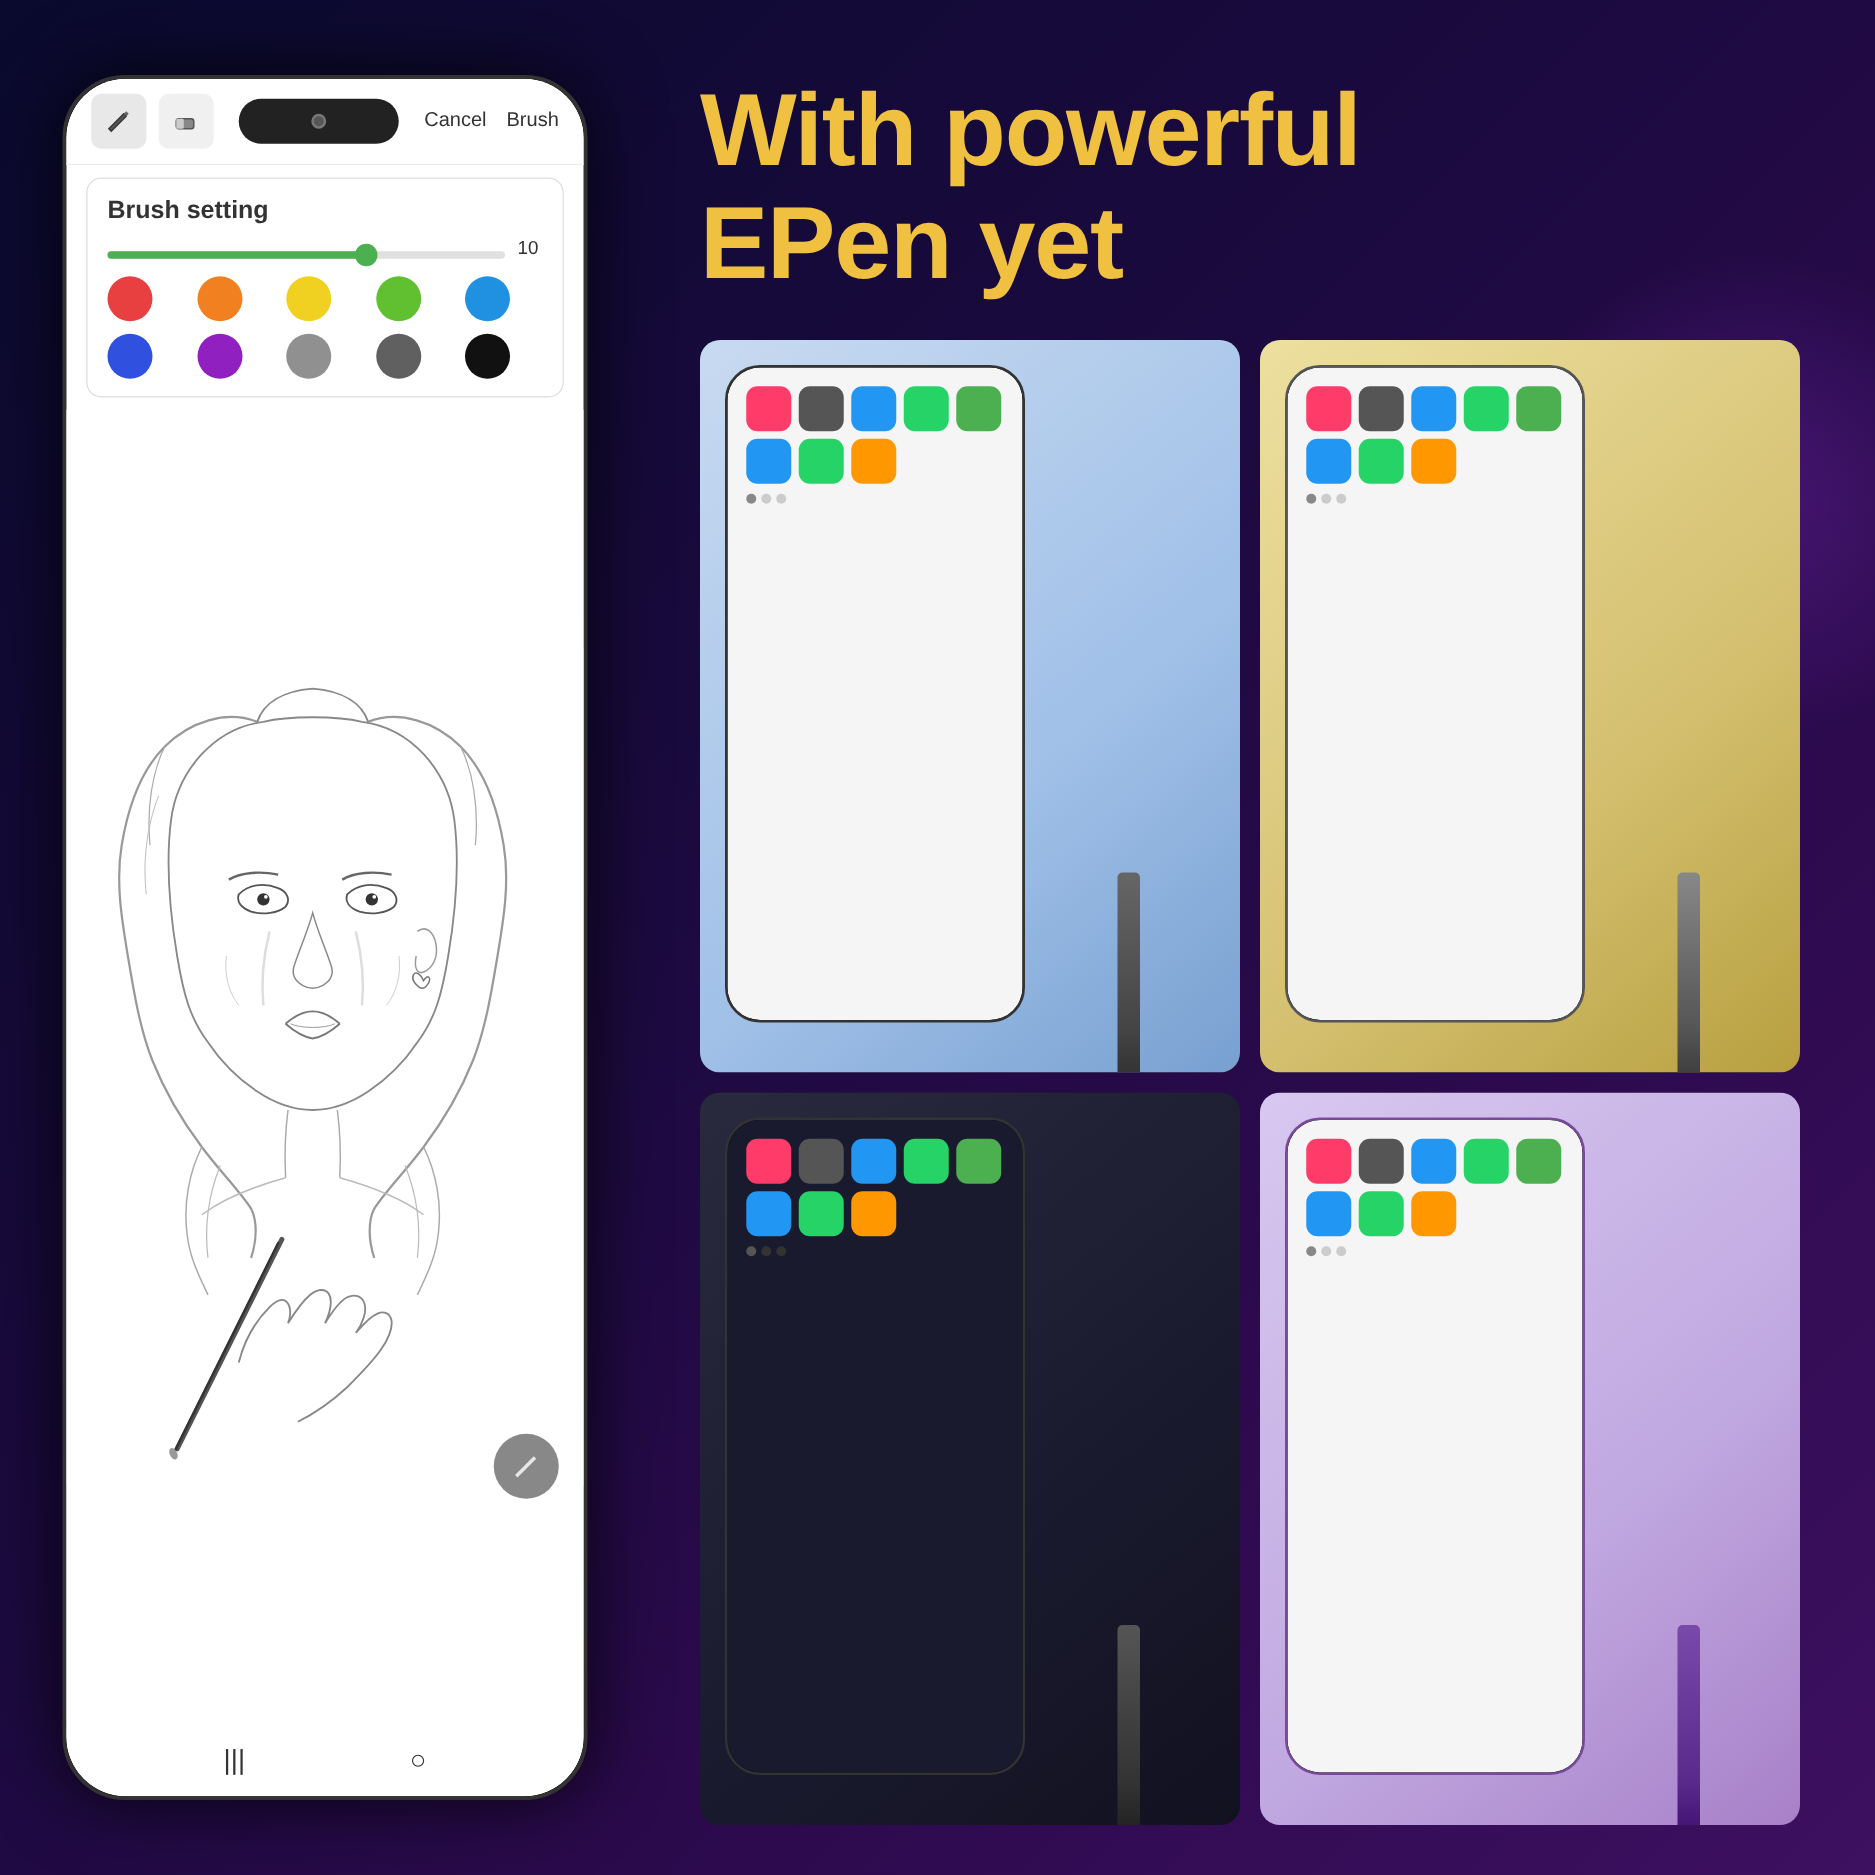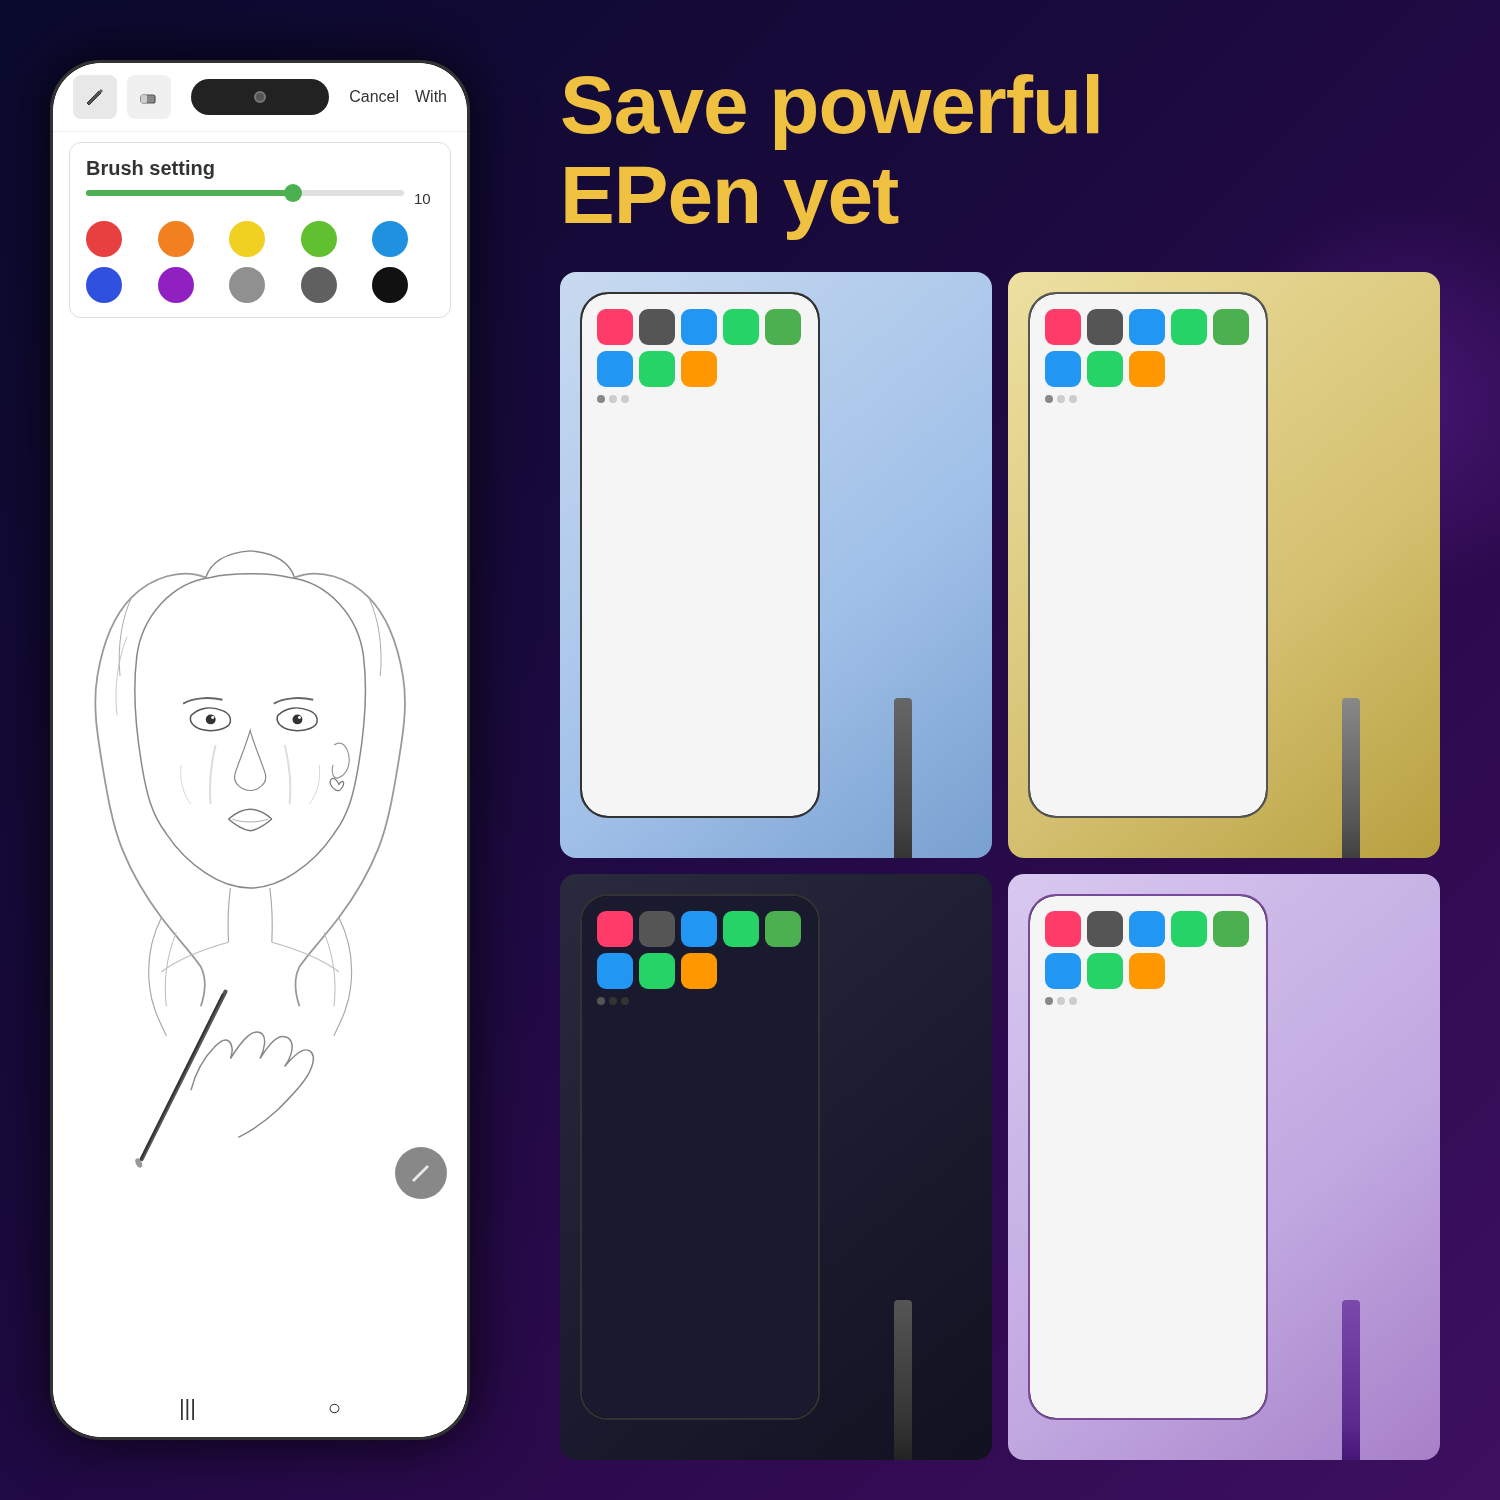--- a/index.html
+++ b/index.html
@@ -113,21 +113,21 @@
       margin-bottom: 10px;
       font-weight: 400;
     }
 
     .brush-label span {
       font-weight: 600;
     }
 
     .slider-row {
       display: flex;
-      align-items: flex-start;
+      align-items: flex-end;
       gap: 10px;
       margin-bottom: 14px;
     }
 
     .slider-track {
       flex: 1;
       height: 6px;
       background: #e0e0e0;
       border-radius: 3px;
       position: relative;
@@ -287,21 +287,21 @@
           <svg width="22" height="22" viewBox="0 0 22 22" fill="none">
             <rect x="3" y="9" width="14" height="8" rx="2" fill="#888" stroke="#555" stroke-width="1.2"></rect>
             <rect x="3" y="9" width="6" height="8" rx="1" fill="#ccc"></rect>
           </svg>
         </div>
         <div class="camera-pill">
           <div class="camera-dot"></div>
         </div>
         <div class="top-actions">
           <span>Cancel</span>
-          <span>With</span>
+          <span>Brush</span>
         </div>
       </div>
 
       <div class="brush-panel">
         <div class="brush-label">
           <span>Brush setting</span>
         </div>
         <div class="slider-row">
           <div class="slider-track">
             <div class="slider-fill">
@@ -401,21 +401,21 @@
         <span class="nav-indicator">○</span>
       </div>
     </div>
   </div>
 </div>
 
 <div class="right-panel">
   <div class="purple-glow"></div>
 
   <h1 class="hero-title">
-    <span>Save powerful</span><br>
+    <span>With powerful</span><br>
     <span>EPen yet</span>
   </h1>
 
 
   <div class="photo-grid">
 
     <div class="photo-cell">
       <div style="width:100%;height:100%;background:linear-gradient(140deg,#c8daf0 0%,#a0c0e8 60%,#78a0d0 100%);position:relative;overflow:hidden;">
 
         <div style="position:absolute;top:20px;left:20px;width:240px;height:calc(100% - 60px);background:#111;border-radius:28px;border:2px solid #333;overflow:hidden;">

